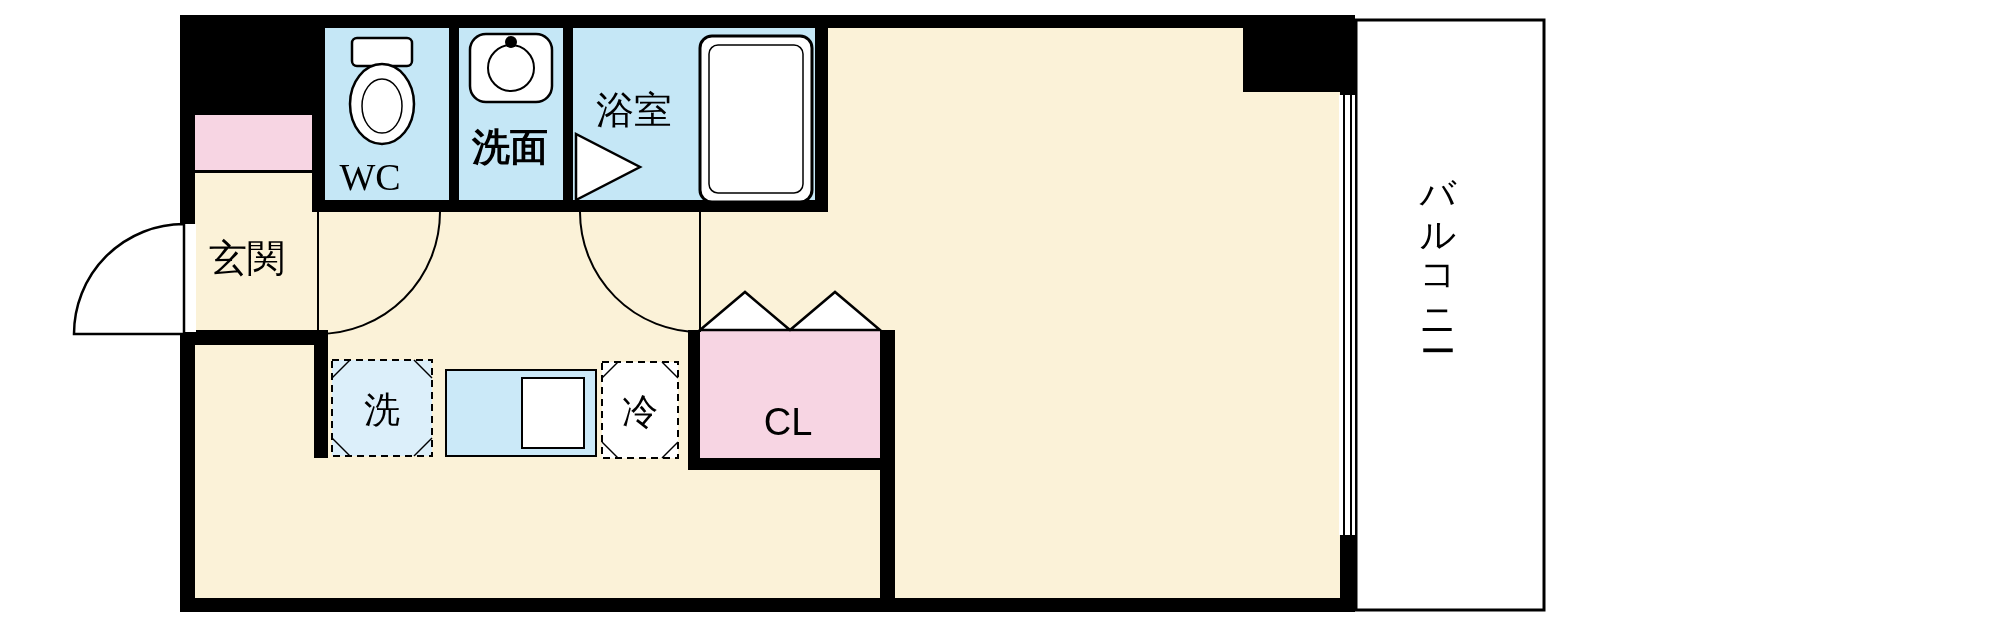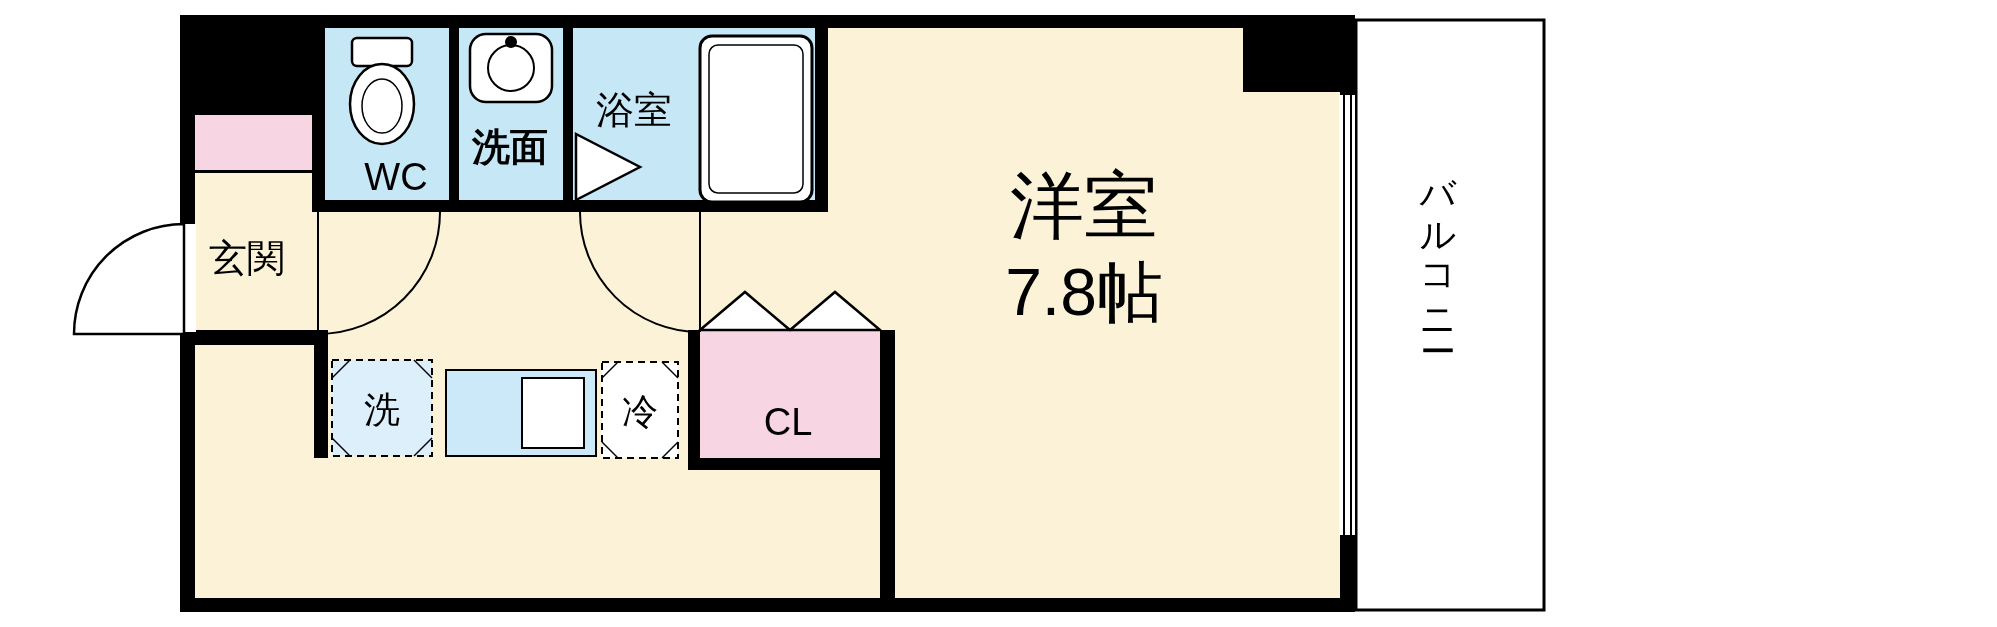--- a/index.html
+++ b/index.html
@@ -118,23 +118,21 @@
       <g stroke="#000000" stroke-width="1.5">
         <line x1="602" y1="378" x2="618" y2="362"></line>
         <line x1="662" y1="362" x2="678" y2="378"></line>
         <line x1="678" y1="442" x2="662" y2="458"></line>
         <line x1="618" y1="458" x2="602" y2="442"></line>
       </g>
     </g>
   </svg>
 
   <div class="label lbl-md" style="left:247px;top:258px;">玄関</div>
-  <div class="label lbl-md" style="left:396px;top:177px;">WC</div>
+  <div class="label lbl-md" style="left:370px;top:177px;font-family:Liberation Serif, serif;">WC</div>
   <div class="label lbl-md" style="left:510px;top:147px;font-weight:bold;">洗面</div>
   <div class="label lbl-md" style="left:634px;top:110px;font-family:Liberation Serif, serif;">浴室</div>
-  <div class="label lbl-room" style="left:1084px;top:206px;">洋室</div>
-  <div class="label lbl-size" style="left:1084px;top:292px;">7.8帖</div>
   <div class="label lbl-md" style="left:788px;top:422px;">CL</div>
   <div class="label lbl-sm" style="left:382px;top:410px;">洗</div>
   <div class="label lbl-sm" style="left:640px;top:412px;">冷</div>
   <div class="label lbl-vert" style="left:1438px;top:245px;">バルコニー</div>
 
 </div>
 
 </body></html>

